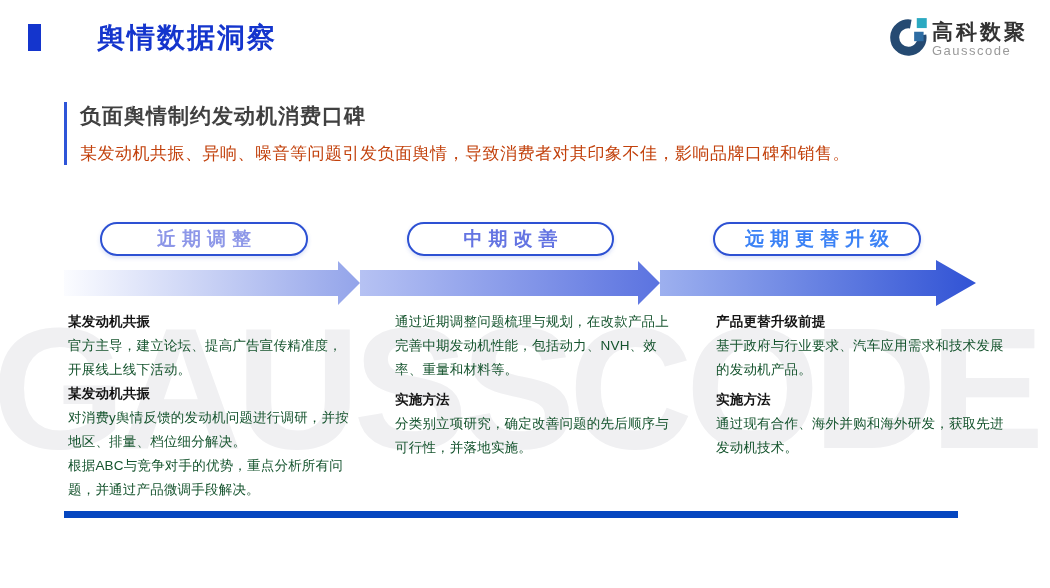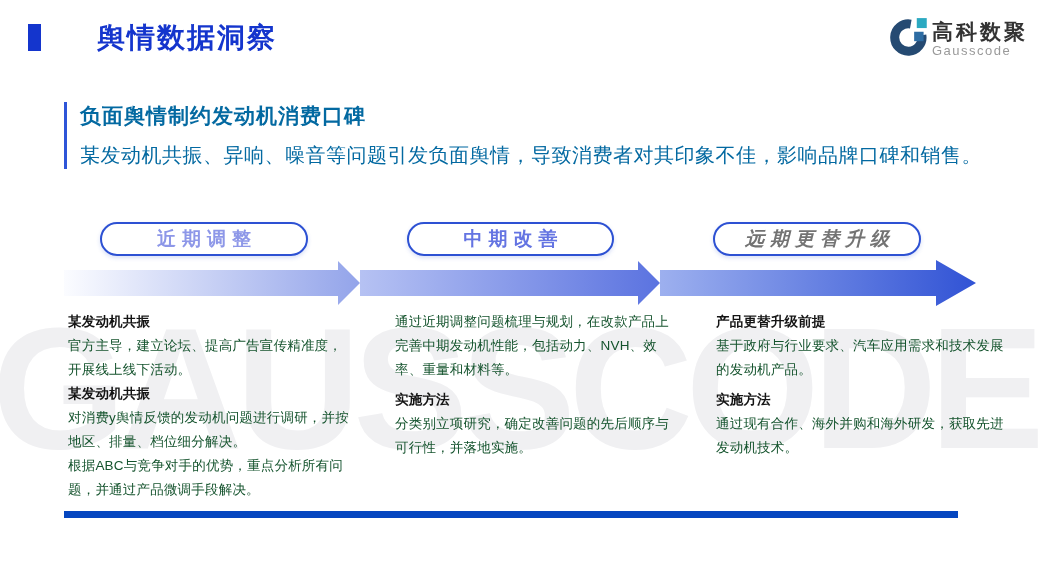--- a/index.html
+++ b/index.html
@@ -23,33 +23,33 @@
   }
   .logo { position:absolute; right:22px; top:16px; z-index:2; display:flex; align-items:center; }
   .logo-texts { display:flex; flex-direction:column; }
   .logo-cn { font-size:21px; font-weight:700; color:#333333; letter-spacing:3px; line-height:1.15; }
   .logo-en { font-size:13px; color:#9a9a9a; letter-spacing:1.5px; line-height:1.1; }
   
   .headline {
     position:absolute; left:64px; top:102px; z-index:1;
     border-left:3px solid #2e55d8; padding-left:13px; width:920px;
   }
-  .headline h2 { font-size:21px; font-weight:800; color:#0369a1; letter-spacing:1px; margin-bottom:12px; }
-  .headline p  { font-size:20px; color:#0369a1; letter-spacing:0.5px; }
+  .headline h2 { font-size:21px; font-weight:800; color:#404040; letter-spacing:1px; margin-bottom:12px; }
+  .headline p  { font-size:17px; color:#c2410c; letter-spacing:0.5px; }
   
   .pill {
     position:absolute; top:222px; height:34px; z-index:1;
     background:#ffffff; border:2px solid #2d51d3; border-radius:17px;
     display:flex; align-items:center; justify-content:center;
     font-size:19px; font-weight:800; letter-spacing:6px; text-indent:6px;
     box-shadow:0 2px 4px rgba(45,81,211,0.18);
   }
   .pill-1 { left:100px; width:208px; color:#8d97e8; }
   .pill-2 { left:407px; width:207px; color:#6474e2; }
-  .pill-3 { left:713px; width:208px; color:#737373;font-style:italic; }
+  .pill-3 { left:713px; width:208px; color:#3b82f6; }
   
   .arrow-svg { position:absolute; left:64px; top:260px; z-index:1; }
   
   .col { position:absolute; top:310px; z-index:1; font-size:13.5px; line-height:24px; letter-spacing:0.2px; }
   .col-1 { left:68px;  width:284px; }
   .col-2 { left:395px; width:278px; }
   .col-3 { left:716px; width:289px; }
   .col h3 { font-size:13.5px; font-weight:800; color:#141414; line-height:24px; }
   .col p  { color:#14532d; }
   .gap-top { margin-top:6px; }

